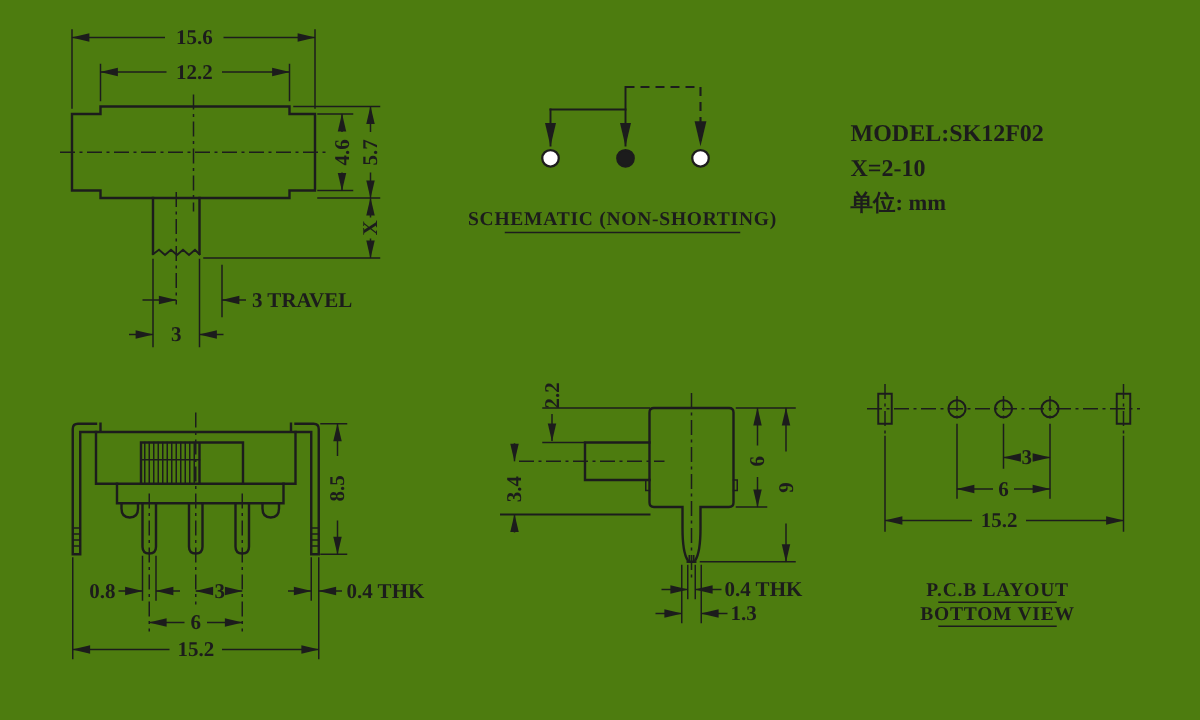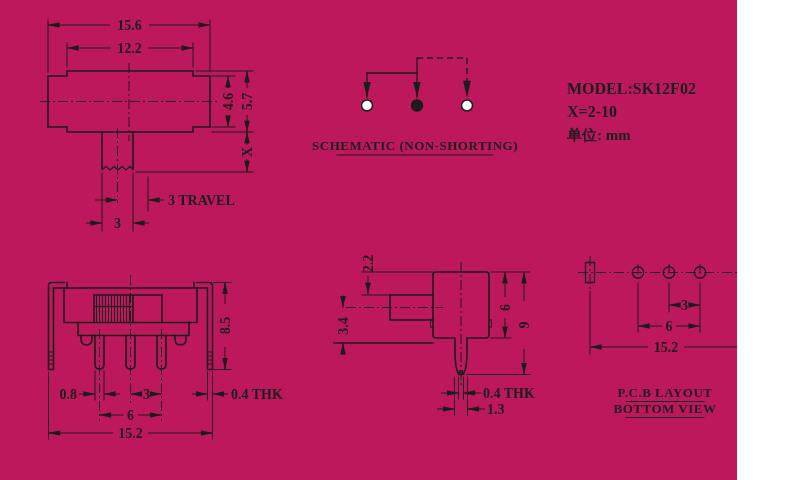--- a/index.html
+++ b/index.html
@@ -1,16 +1,16 @@
 <!DOCTYPE html>
 <html><head>
 <meta charset="utf-8">
 <style>
   html,body{margin:0;padding:0;background:#ffffff;}
-  .canvas{position:relative;width:737px;height:480px;background:#be185d;overflow:hidden;}
+  .canvas{position:relative;width:800px;height:480px;background:#4d7c0f;overflow:hidden;}
   svg{display:block;}
   .ln{stroke:#1c1c1c;stroke-width:1.6;fill:none;stroke-linecap:square;}
   .md{stroke:#1c1c1c;stroke-width:1.3;fill:none;stroke-linecap:square;}
   .thin{stroke:#1c1c1c;stroke-width:1;fill:none;stroke-linecap:square;}
   .cl{stroke:#1c1c1c;stroke-width:1;fill:none;stroke-dasharray:10 3 2 3;}
   .dash{stroke:#1c1c1c;stroke-width:1.4;fill:none;stroke-dasharray:6 4;}
   .d{stroke:#1c1c1c;stroke-width:1;fill:none;marker-end:url(#ar);}
   .t{font-family:"Liberation Serif","DejaVu Serif",serif;font-weight:700;font-size:14px;fill:#1c1c1c;}
   .tt{font-family:"Liberation Serif","DejaVu Serif",serif;font-weight:700;font-size:13px;fill:#1c1c1c;letter-spacing:.5px;}
   .big{font-family:"Liberation Serif","DejaVu Serif",serif;font-weight:700;font-size:16px;fill:#1c1c1c;}

